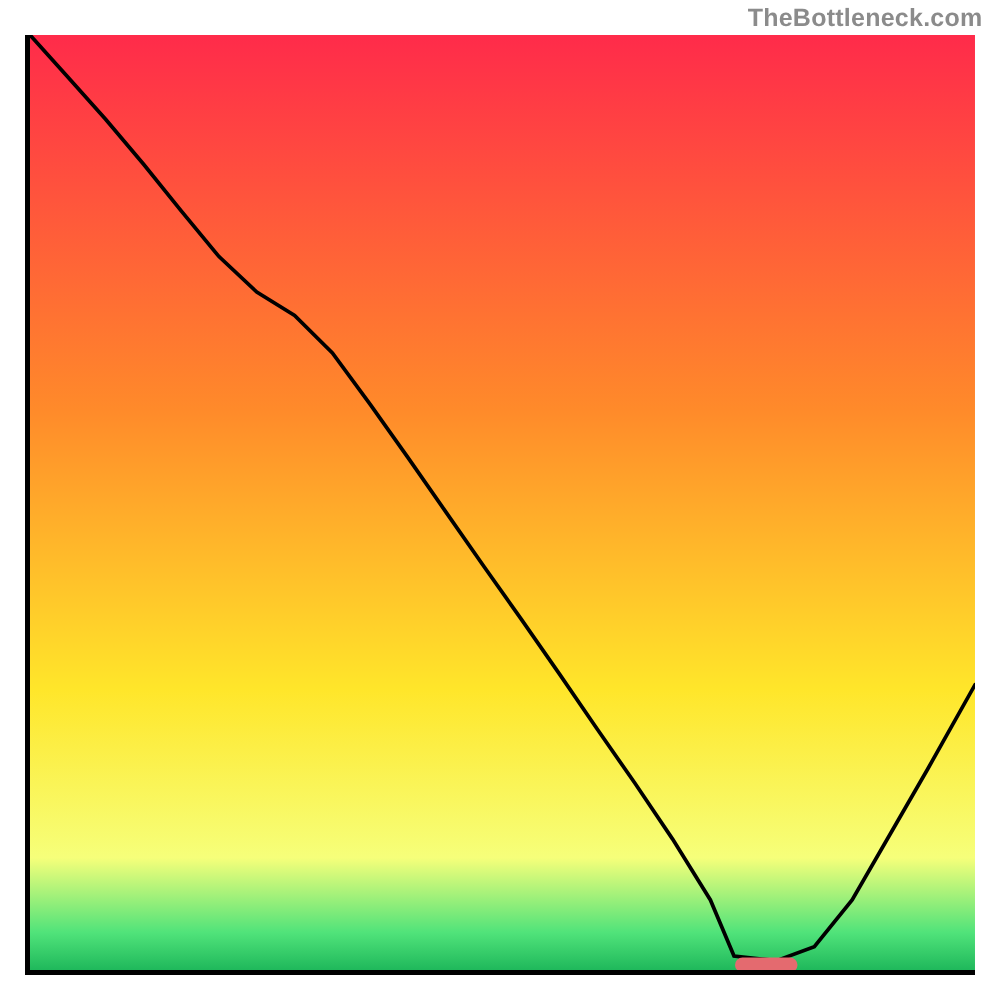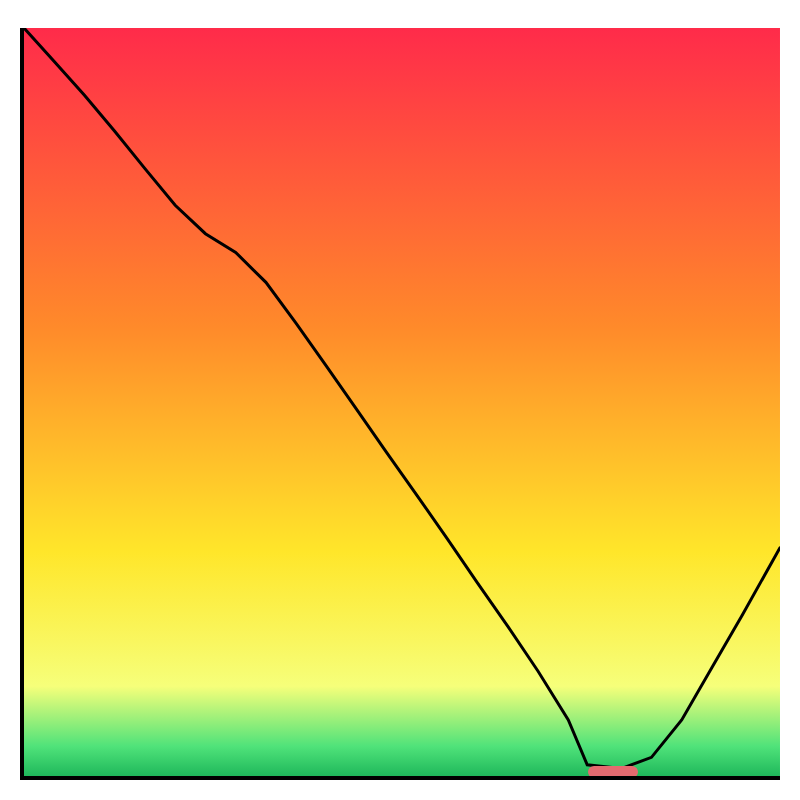--- a/index.html
+++ b/index.html
@@ -57,20 +57,21 @@
     height: 12px;
     border-radius: 6px;
     transform: translate(-50%, -50%);
   }
 </style>
 </head>
 <body>
 
 <div class="frame">
 
+  <div class="watermark">TheBottleneck.com</div>
 
   <div class="plot-inner">
     <svg class="curve" viewBox="0 0 760 752" preserveAspectRatio="none">
       <defs>
         <linearGradient id="bg" x1="0" y1="0" x2="0" y2="1">
           <stop id="g0" offset="0%" stop-color="#ff2b4a"></stop>
           <stop id="g1" offset="40%" stop-color="#ff8a2a"></stop>
           <stop id="g2" offset="70%" stop-color="#ffe62a"></stop>
           <stop id="g3" offset="88%" stop-color="#f6ff7a"></stop>
           <stop id="g4" offset="96%" stop-color="#50e37a"></stop>

